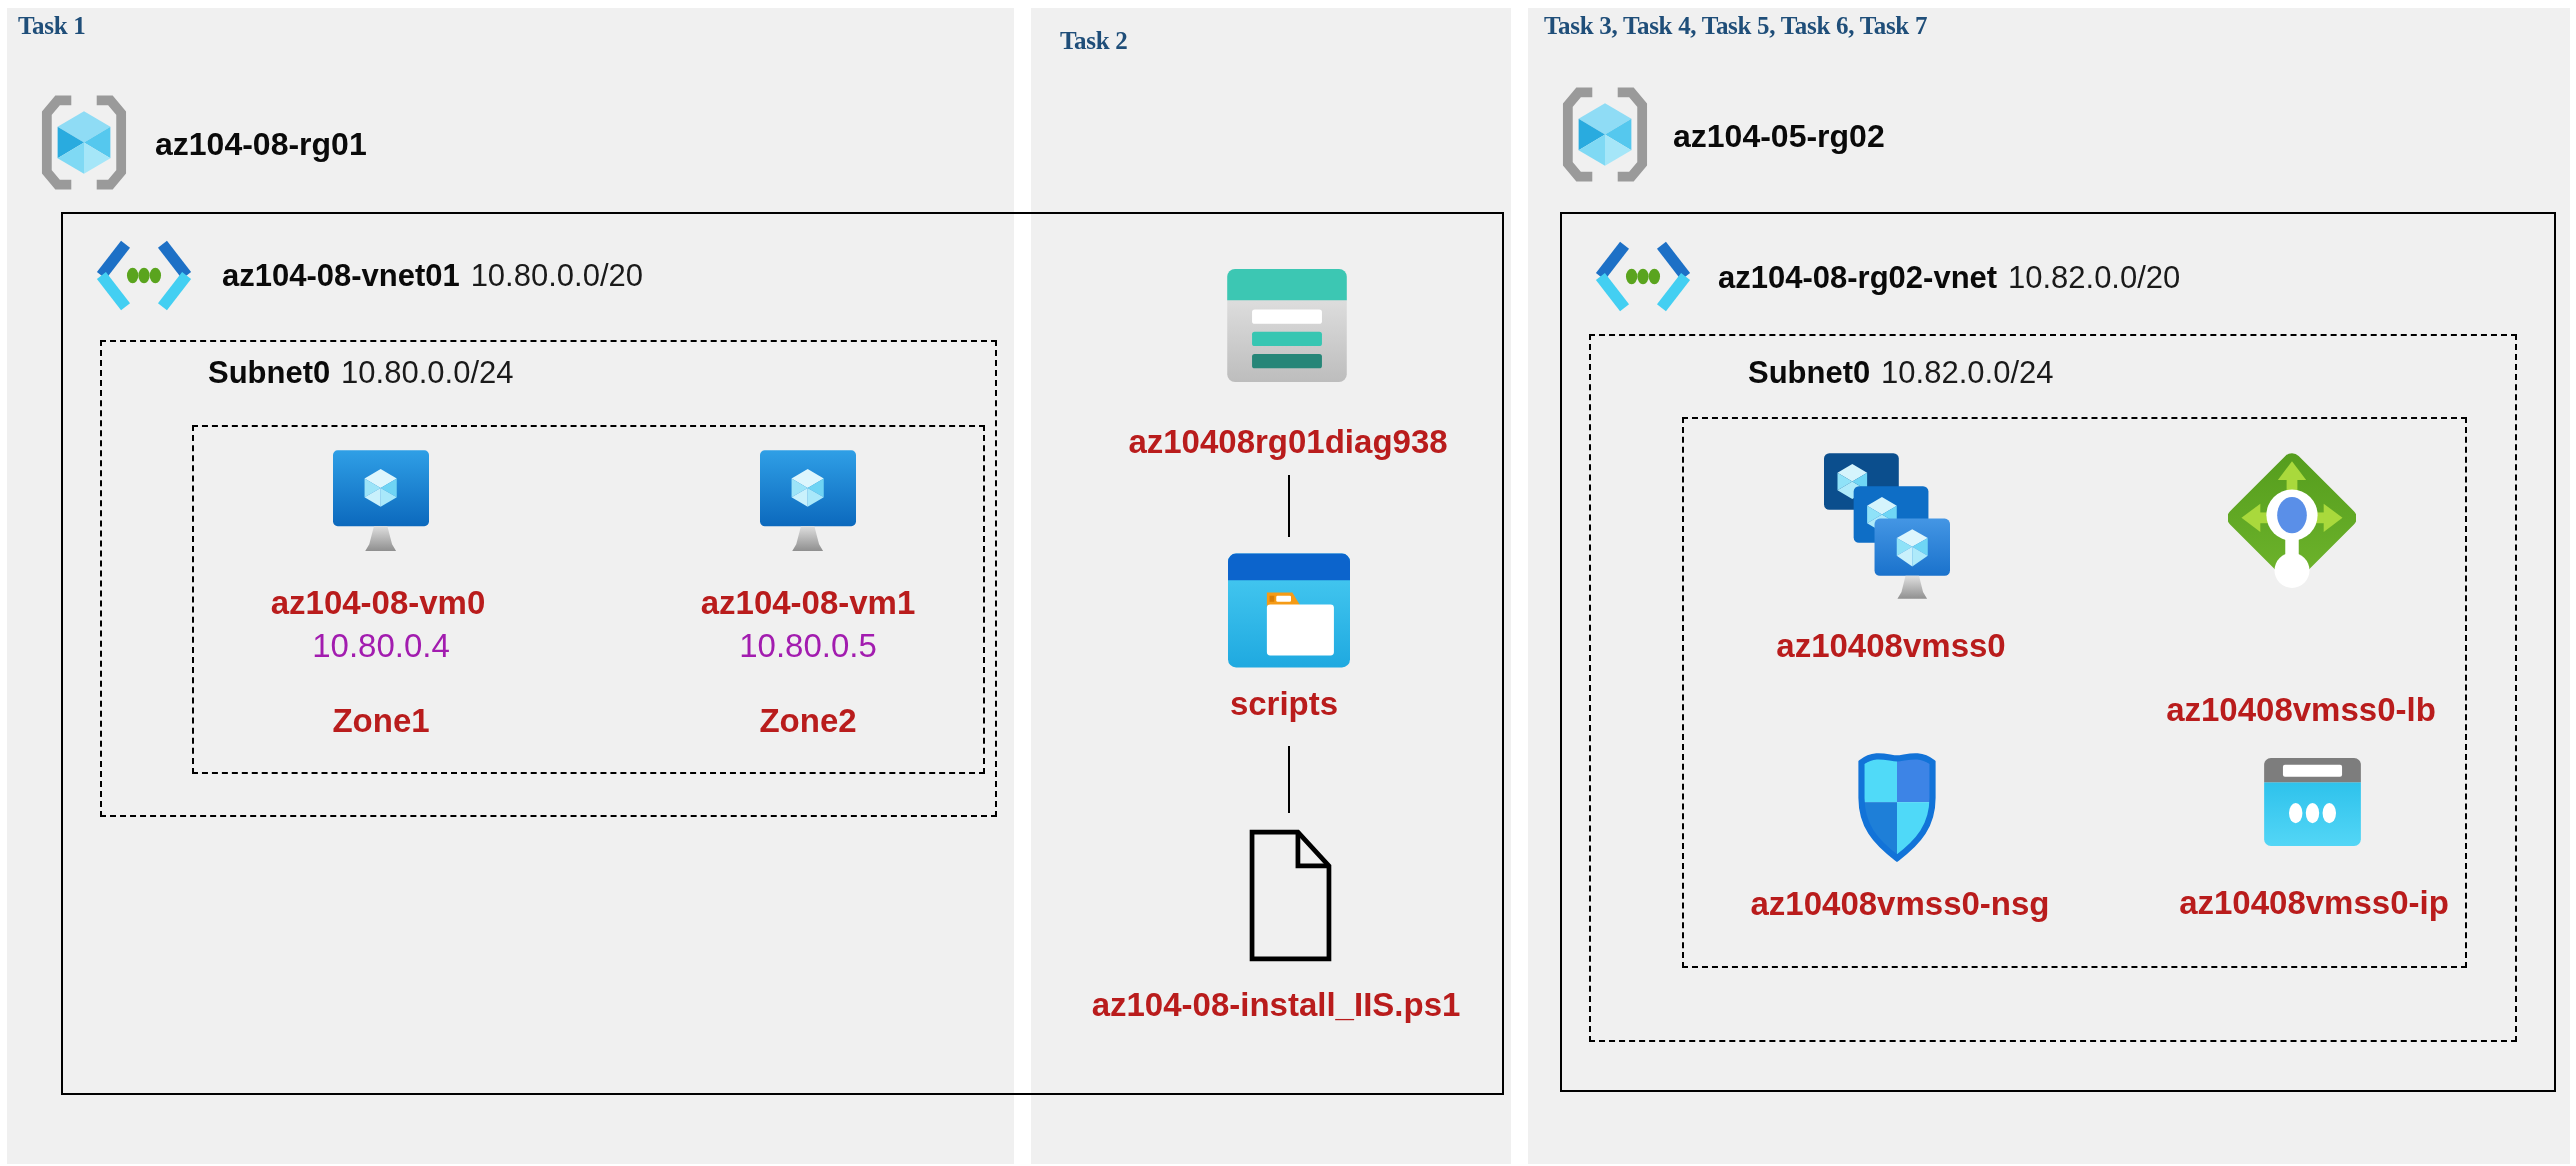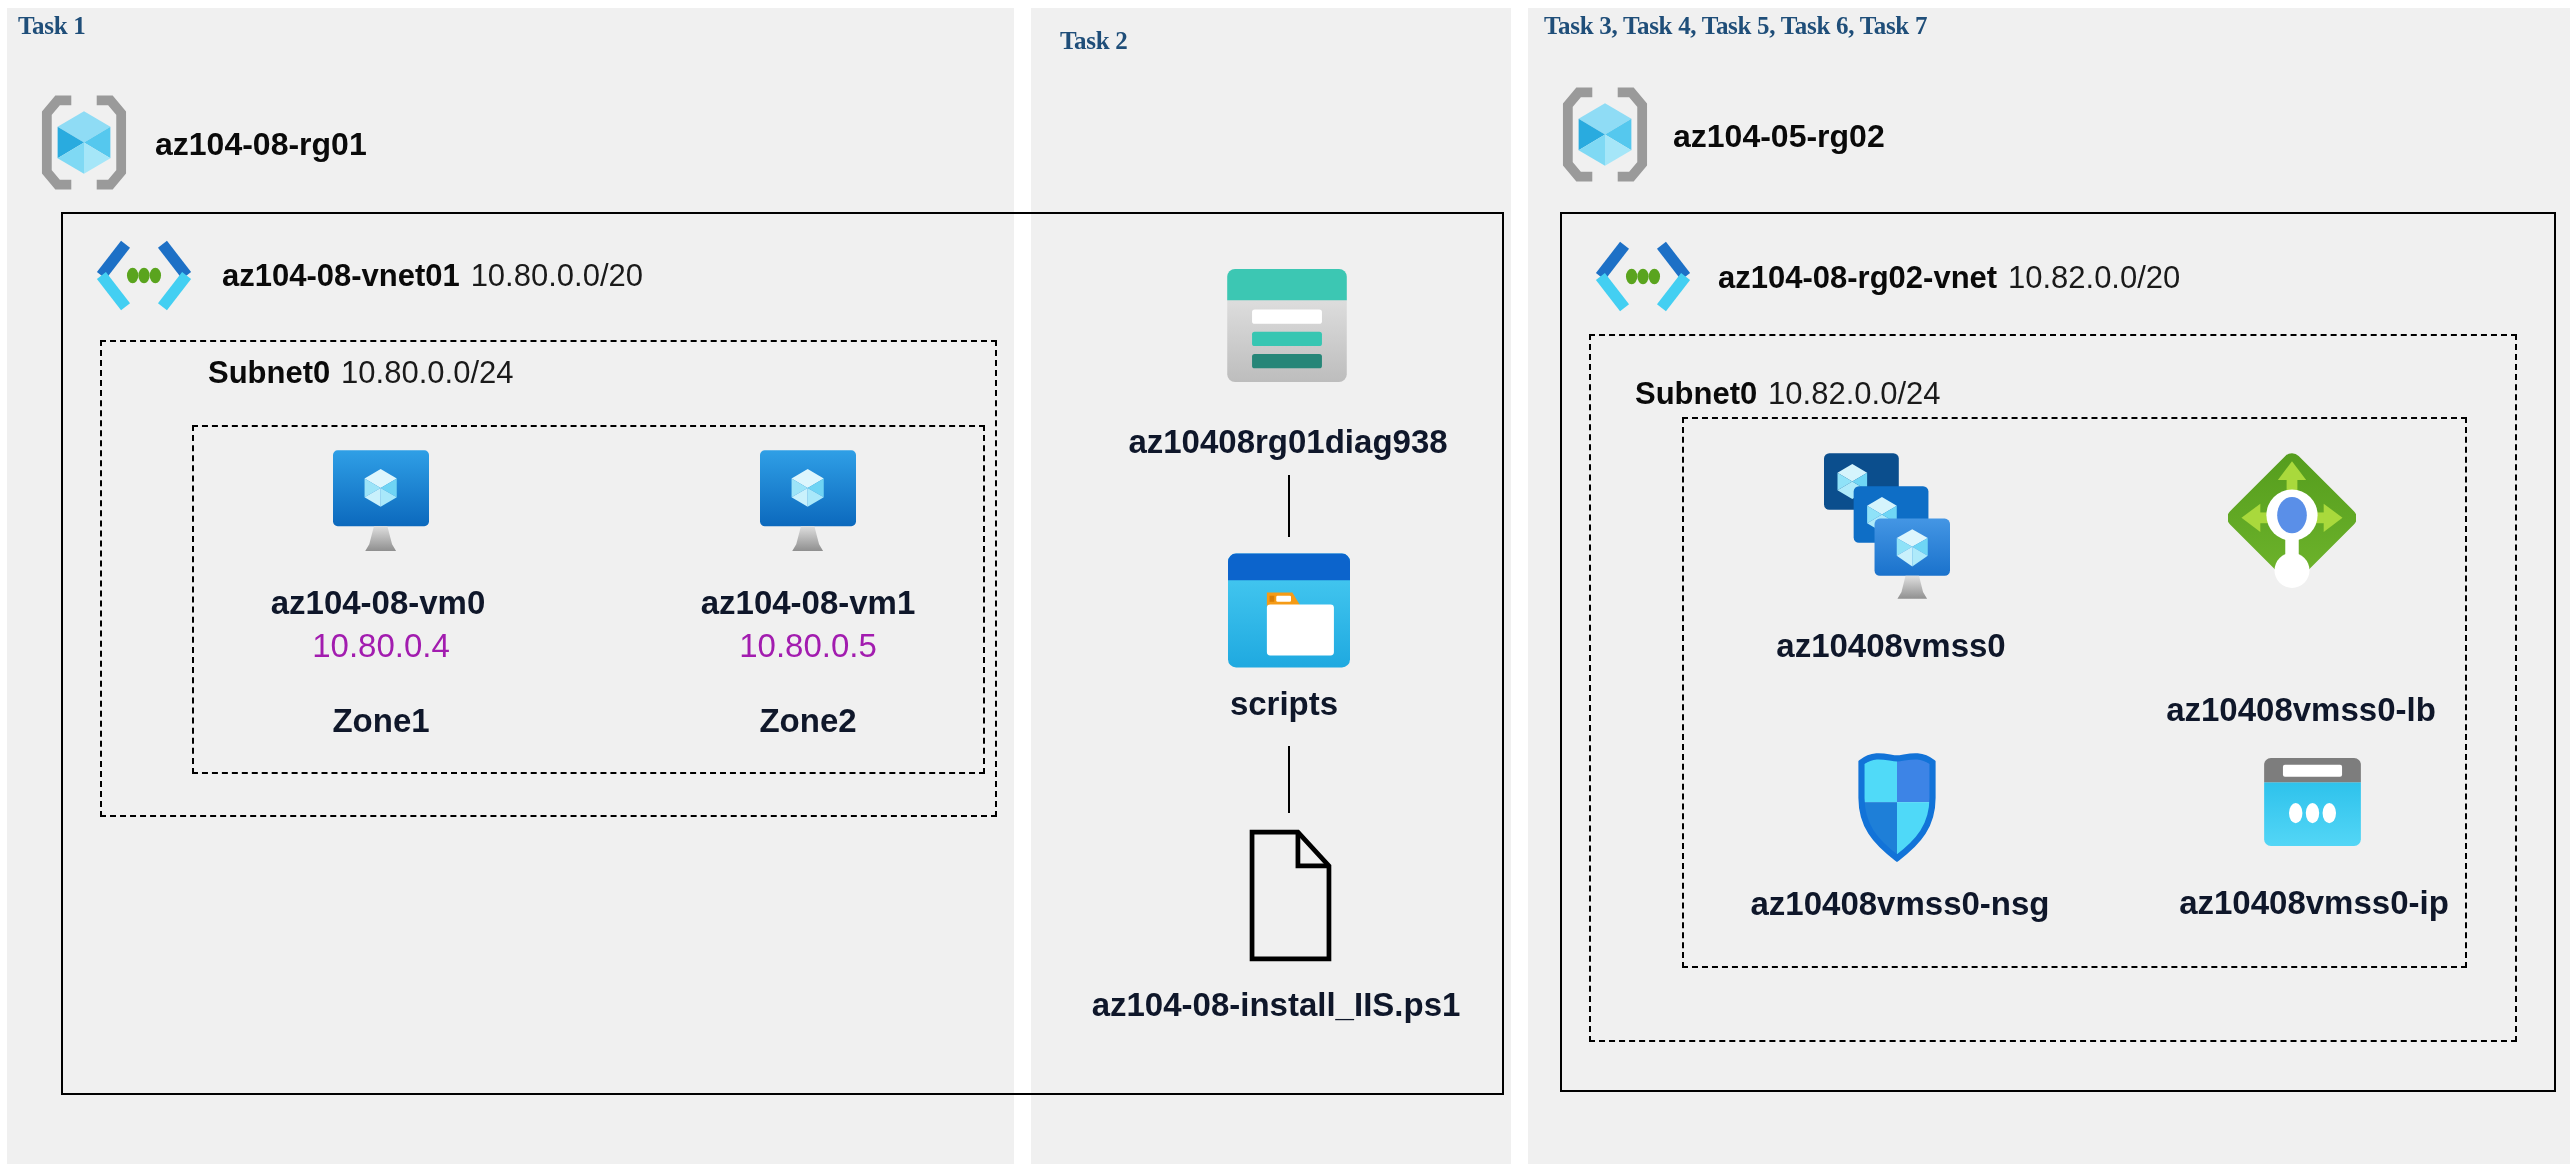--- a/index.html
+++ b/index.html
@@ -17,21 +17,21 @@
   .solid-box{position:absolute;border:2px solid #000;box-sizing:border-box;}
   .dash-box{position:absolute;border:2px dashed #000;box-sizing:border-box;}
   .llabel{ 
     position:absolute;transform:translateY(-50%);white-space:nowrap;
     font-size:31px;font-weight:700;color:#0a0a0a;
   }
   .llabel .cidr{font-weight:400;margin-left:10.8px;color:#1a1a1a;}
   .rg-label{font-size:32px;}
   .clabel{ 
     position:absolute;transform:translate(-50%,-50%);white-space:nowrap;
-    font-size:33px;font-weight:700;color:#0f172a;text-align:center;
+    font-size:33px;font-weight:700;color:#b91c1c;text-align:center;
   }
   .clabel.reg{font-weight:400;color:#a21caf;}
   .connector{position:absolute;width:2px;background:#000;}
   .icon{position:absolute;}
   .icon svg{display:block;width:100%;height:100%;}
 </style>
 </head>
 <body>
 
 <div class="panel" style="left:6.7px;top:8px;width:1007px;height:1156px;"></div>
@@ -200,21 +200,21 @@
     <ellipse cx="54" cy="50" rx="8" ry="11" fill="#5aa41e"></ellipse>
     <ellipse cx="70" cy="50" rx="8" ry="11" fill="#5aa41e"></ellipse>
     <ellipse cx="86" cy="50" rx="8" ry="11" fill="#5aa41e"></ellipse>
   </svg>
 </div>
 <div class="llabel" style="left:1718px;top:278px;">
   <span>az104-08-rg02-vnet</span><span class="cidr">10.82.0.0/20</span>
 </div>
 
 <div class="dash-box" style="left:1589px;top:334px;width:928px;height:708px;"></div>
-<div class="llabel" style="left:1635px;top:373px;margin-top:21px;">
+<div class="llabel" style="left:1748px;top:373px;">
   <span>Subnet0</span><span class="cidr">10.82.0.0/24</span>
 </div>
 
 <div class="dash-box" style="left:1682px;top:417px;width:785px;height:551px;"></div>
 
 <div class="icon" style="left:1824px;top:453px;width:126px;height:150px;">
   <svg viewBox="0 0 187 222">
     <defs>
       <linearGradient id="vmssf" x1="0" y1="0" x2="0" y2="1">
         <stop offset="0" stop-color="#4496e4"></stop>

